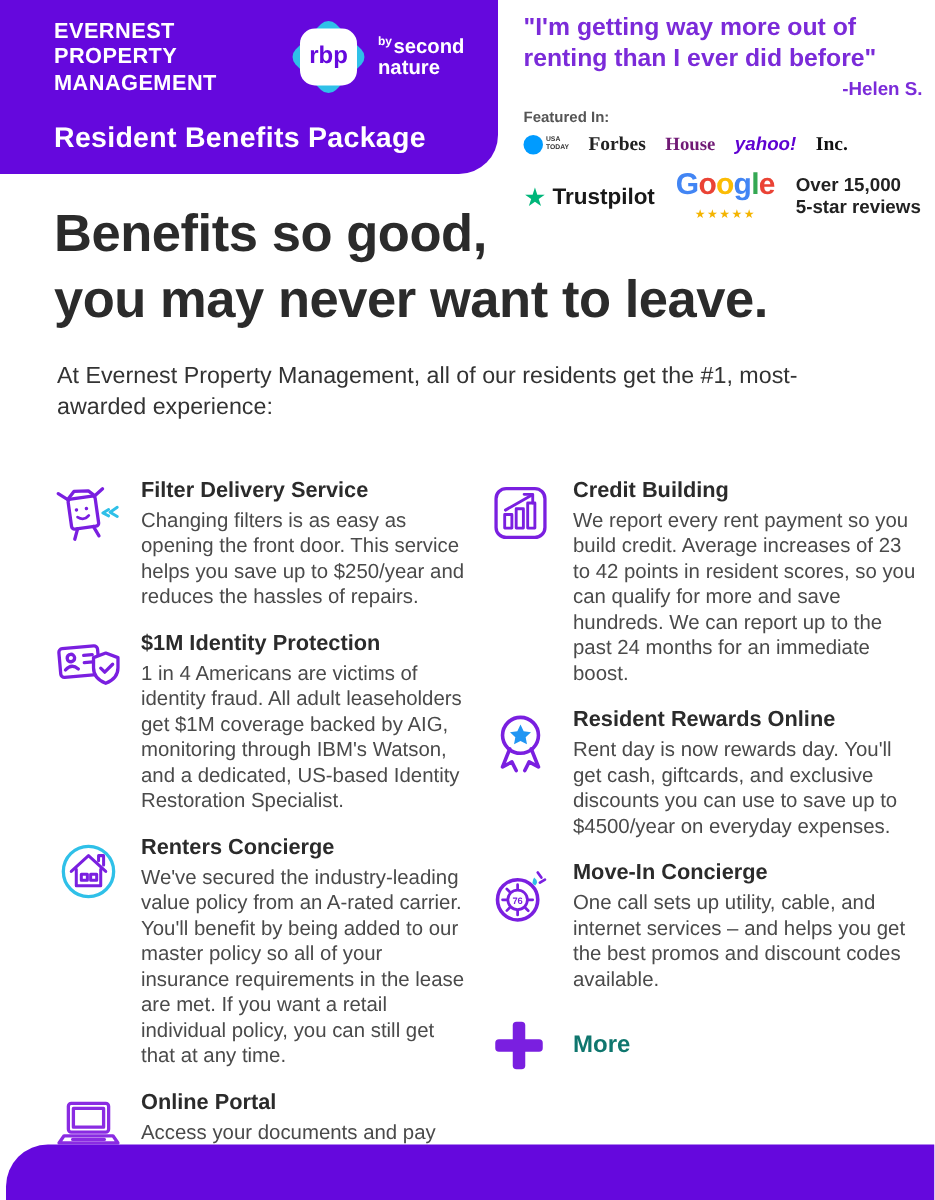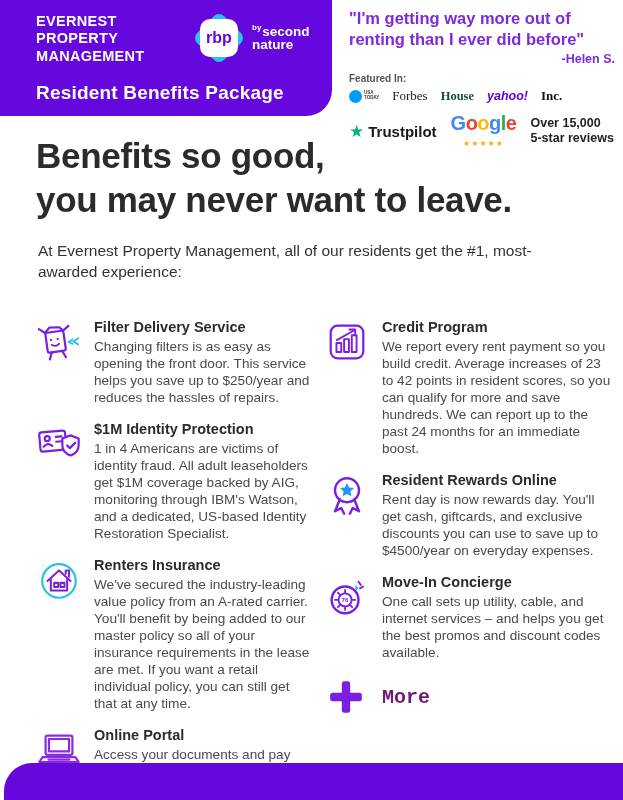--- a/index.html
+++ b/index.html
@@ -49,22 +49,22 @@
   }
   
   .testimonial { position:absolute; left:349px; top:8px; width:266px; }
   .quote { color:#7B2BD9; font-weight:700; font-size:16.5px; line-height:1.28; }
   .attribution { color:#7B2BD9; font-weight:700; font-size:12.5px; text-align:right; margin-top:2px; }
   .featured-label { color:#555; font-size:10px; margin-top:7px; font-weight:600; }
   .press-row { display:flex; align-items:center; gap:13px; margin-top:4px; }
   .usatoday { display:flex; align-items:center; gap:2px; }
   .usatoday-dot { width:13px; height:13px; border-radius:50%; background:#009BFF; }
   .usatoday-txt { font-size:4.5px; font-weight:800; color:#333; line-height:1.1; }
-  .press-forbes { font-family:"Liberation Serif", serif; font-weight:400; font-size:13px; color:#222; }
-  .press-house { font-family:"Liberation Serif", serif; font-weight:700; font-size:12.5px; color:#14532d; }
+  .press-forbes { font-family:"Liberation Serif", serif; font-weight:700; font-size:13px; color:#222; }
+  .press-house { font-family:"Liberation Serif", serif; font-weight:700; font-size:12.5px; color:#701a75; }
   .press-yahoo { font-style:italic; font-weight:800; font-size:12.5px; color:#5F01D1; }
   .press-inc { font-family:"Liberation Serif", serif; font-weight:800; font-size:13px; color:#111; }
   .reviews-row { display:flex; align-items:center; gap:14px; margin-top:9px; }
   .trustpilot { display:flex; align-items:center; gap:4px; }
   .tp-star { color:#00B67A; font-size:17px; line-height:1; }
   .tp-label { font-size:15px; font-weight:600; color:#191919; }
   .google-logo { text-align:center; line-height:1; }
   .google-letters { font-size:20px; font-weight:700; letter-spacing:-.5px; }
   .gl-b { color:#4285F4; } .gl-r { color:#EA4335; } .gl-y { color:#FBBC05; } .gl-g { color:#34A853; }
   .google-stars { color:#F4B400; font-size:8px; letter-spacing:1px; }
@@ -79,21 +79,21 @@
   .col-right { width:290px; margin-left:14px; }
   .benefit { display:flex; margin-bottom:15px; }
   .benefit-icon { flex:0 0 46px; margin-right:12px; }
   .benefit-icon svg { width:46px; height:46px; display:block; }
   .benefit-text { flex:1; }
   .benefit-title { font-size:14.5px; font-weight:700; color:#2b2b2b; margin-bottom:3px; }
   .benefit-body { font-size:13.6px; color:#4a4a4a; line-height:17px; }
   .more-row { display:flex; align-items:center; margin-top:16px; }
   .more-icon { flex:0 0 46px; margin-right:12px; }
   .more-icon svg { width:40px; height:40px; display:block; margin-left:2px; }
-  .more-label { font-size:20px; font-weight:700; color:#701a75;font-family:Liberation Mono, monospace; }
+  .more-label { font-size:16px; font-weight:700; color:#0f766e; }
   
   .footer-bar {
     position:absolute; left:4px; top:763px; right:0; height:37px;
     background:#6508DD; border-top-left-radius:28px;
   }
 </style>
 </head>
 <body>
 
 <div class="header-card">
@@ -213,21 +213,21 @@
           <g stroke="#7A1FE0" stroke-width="2.1" fill="none" stroke-linecap="round" stroke-linejoin="round">
             <path d="M12 25 L24 14 L36 25"></path>
             <path d="M15.5 23.5 V35 h17 V23.5"></path>
             <rect x="19" y="27" width="4.2" height="4.2"></rect>
             <rect x="25.5" y="27" width="4.2" height="4.2"></rect>
             <path d="M31 17.5 v-3.5 h3.5 v6.5"></path>
           </g>
         </svg>
       </div>
       <div class="benefit-text">
-        <div class="benefit-title">Renters Insurance</div>
+        <div class="benefit-title">Renters Concierge</div>
         <div class="benefit-body">We've secured the industry-leading value policy from an A-rated carrier. You'll benefit by being added to our master policy so all of your insurance requirements in the lease are met. If you want a retail individual policy, you can still get that at any time.</div>
       </div>
     </div>
 
     <div class="benefit">
       <div class="benefit-icon">
         <svg viewBox="0 0 48 48">
           <g stroke="#8A2BE2" stroke-width="2.3" fill="none" stroke-linecap="round" stroke-linejoin="round">
             <rect x="10" y="9" width="28" height="20" rx="2"></rect>
             <rect x="13.5" y="12.5" width="21" height="13"></rect>
@@ -253,21 +253,21 @@
           <g stroke="#7A1FE0" stroke-width="2" fill="none" stroke-linejoin="round">
             <rect x="13" y="25" width="5" height="9.5"></rect>
             <rect x="21" y="21" width="5" height="13.5"></rect>
             <rect x="29" y="17" width="5" height="17.5"></rect>
             <path d="M13.5 22 L32 11.5" stroke-linecap="round"></path>
             <path d="M26.5 11 h6 v6" stroke-linecap="round"></path>
           </g>
         </svg>
       </div>
       <div class="benefit-text">
-        <div class="benefit-title">Credit Program</div>
+        <div class="benefit-title">Credit Building</div>
         <div class="benefit-body">We report every rent payment so you build credit. Average increases of 23 to 42 points in resident scores, so you can qualify for more and save hundreds. We can report up to the past 24 months for an immediate boost.</div>
       </div>
     </div>
 
     <div class="benefit">
       <div class="benefit-icon">
         <svg viewBox="0 0 48 48">
           <g stroke="#7A1FE0" stroke-width="2.5" fill="none" stroke-linecap="round" stroke-linejoin="round">
             <path d="M16.5 28.5 L11.5 41 L18 37.5 L21 43.5"></path>
             <path d="M31.5 28.5 L36.5 41 L30 37.5 L27 43.5"></path>

